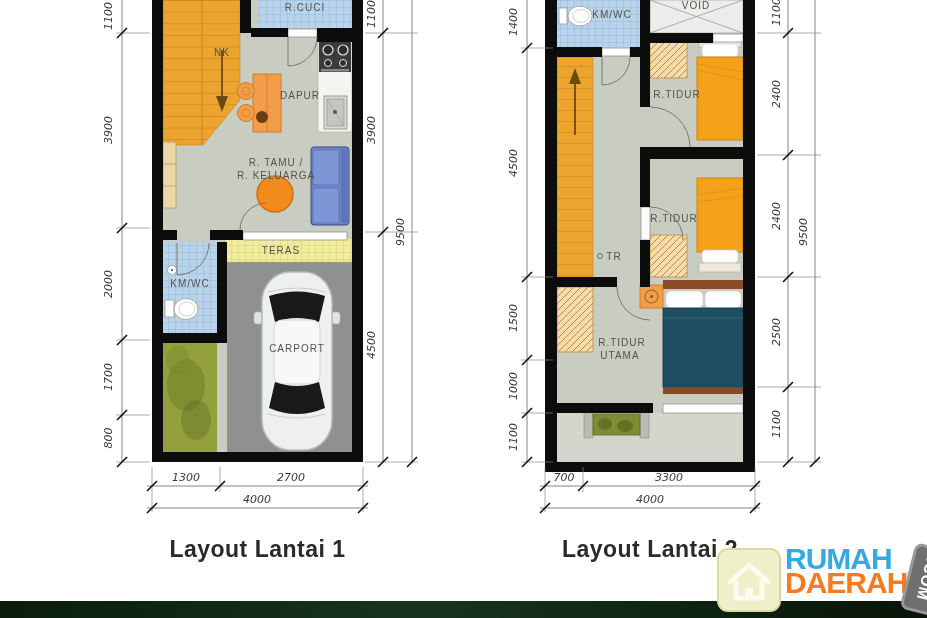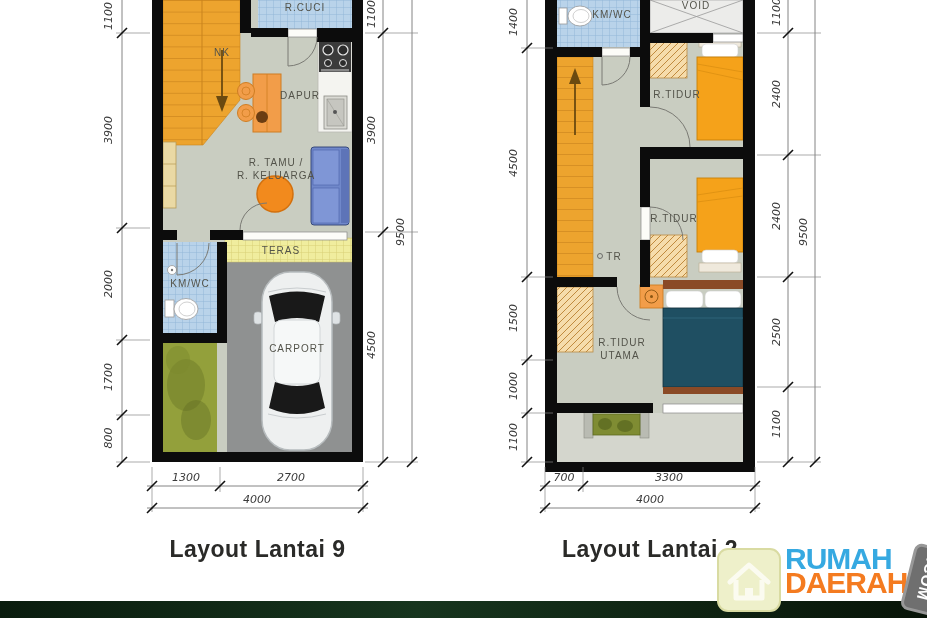--- a/index.html
+++ b/index.html
@@ -395,21 +395,21 @@
         <line x1="750" y1="491" x2="760" y2="481"></line>
         <line x1="540" y1="513" x2="550" y2="503"></line>
           <line x1="750" y1="513" x2="760" y2="503"></line>
       </g>
       <text class="dim-t" x="564" y="481">700</text>
       <text class="dim-t" x="669" y="481">3300</text>
       <text class="dim-t" x="650" y="503">4000</text>
     </g>
   </svg>
 
-  <div class="title" style="left:95px;top:536px;width:325px;">Layout Lantai 9</div>
+  <div class="title" style="left:95px;top:536px;width:325px;">Layout Lantai 1</div>
   <div class="title" style="left:490px;top:536px;width:320px;">Layout Lantai 2</div>
 
   <div id="footer-strip"></div>
 
   <div id="logo">
     <svg class="logo-house" viewBox="0 0 64 64">
       <rect x="1" y="1" width="62" height="62" rx="10" fill="#eef0ca" stroke="#d9dba2" stroke-width="2"></rect>
       <path d="M13 34 L32 17 L51 34" fill="none" stroke="#fbfbf0" stroke-width="5" stroke-linejoin="round" stroke-linecap="round"></path>
       <path d="M19 32 V50 H45 V32" fill="none" stroke="#fbfbf0" stroke-width="5" stroke-linejoin="round"></path>
       <rect x="28" y="40" width="8" height="10" fill="#fbfbf0"></rect>

